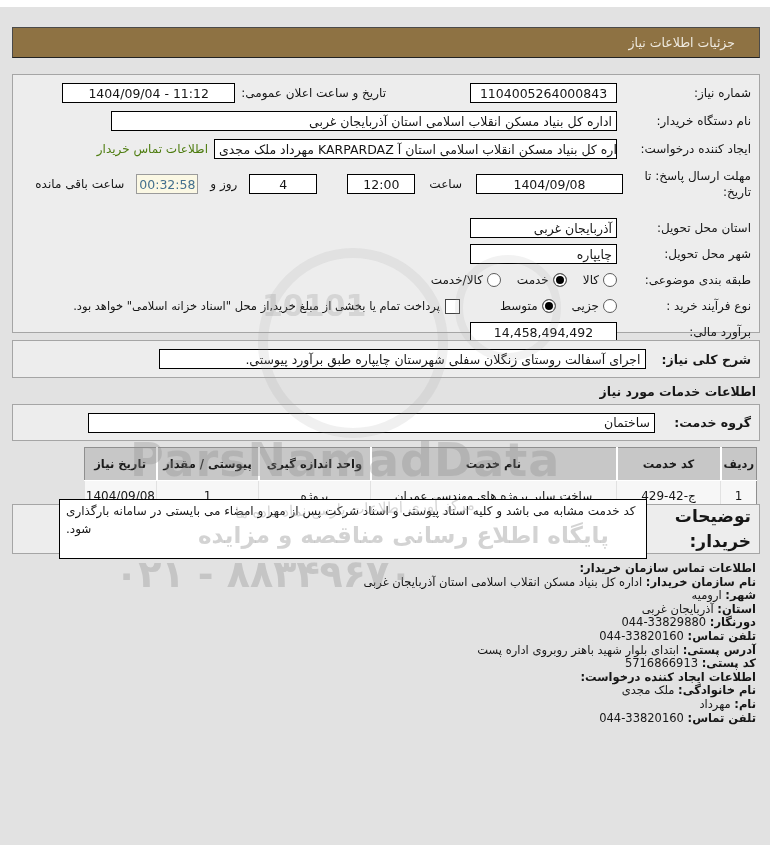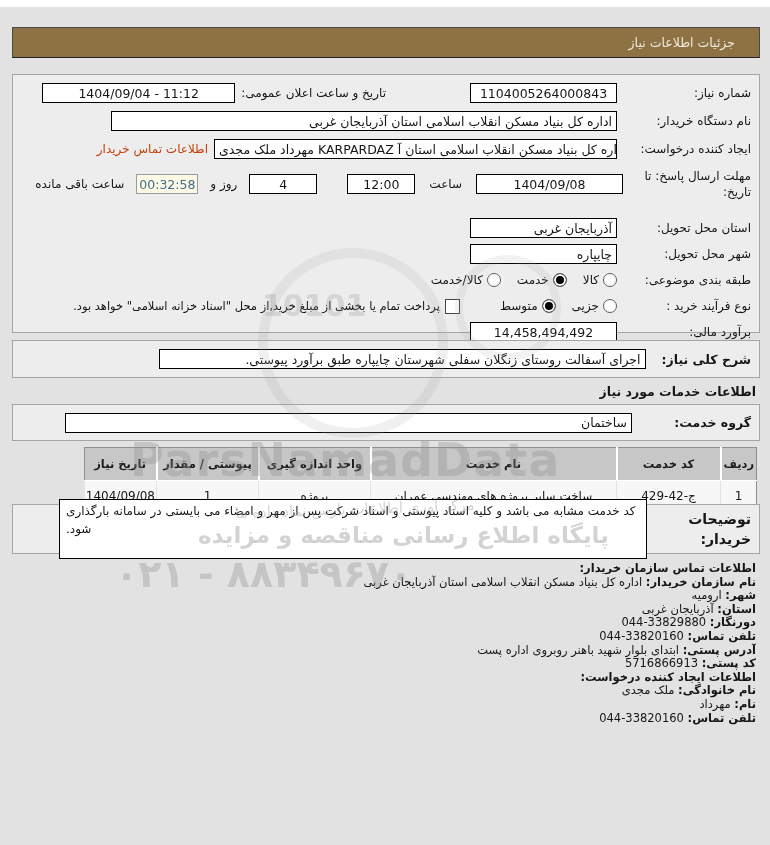--- a/index.html
+++ b/index.html
@@ -41,50 +41,50 @@
     height:20px;box-sizing:border-box;display:flex;align-items:center;justify-content:center;
     font-size:12.5px;width:62px;
   }
   .radio{
     width:12px;height:12px;border:1px solid #5c5c5c;border-radius:50%;
     background:#fff;flex-shrink:0;margin-left:4px;
   }
   .radio.on{background:#000;box-shadow:inset 0 0 0 2px #fff;}
   .chk{width:13px;height:13px;border:1px solid #444;background:#fff;flex-shrink:0;margin-left:5px;}
   .optlbl{font-size:12px;margin-left:16px;}
-  a.link{color:#c2410c;font-size:12px;text-decoration:none;margin:0 6px;}
+  a.link{color:#4d7c0f;font-size:12px;text-decoration:none;margin:0 6px;}
   
   #desc-panel{top:340px;height:38px;display:flex;align-items:center;padding:0 8px;}
   #desc-panel .blbl{font-weight:bold;font-size:12.5px;padding-left:16px;}
   #desc-box{width:487px;}
   
   #services-heading{top:384px;right:14px;font-weight:bold;font-size:12.5px;}
   
   #group-panel{top:404px;height:37px;display:flex;align-items:center;padding:0 8px;}
-  #group-panel .blbl{font-weight:bold;font-size:12.5px;width:96px;flex-shrink:0;padding-left:23px;}
+  #group-panel .blbl{font-weight:bold;font-size:12.5px;width:96px;flex-shrink:0;}
   #group-box{width:567px;}
   
   #services-table{
     position:absolute;top:447px;right:13px;left:15px;
     border-collapse:collapse;table-layout:fixed;font-size:11.5px;
     border:1px solid #8f8f8f;background:#F7F7F7;
   }
   #services-table th{
     background:#C7C7C7;font-weight:bold;height:30px;color:#1b1b1b;
     border-left:2px solid #fff;border-bottom:1px solid #fff;
   }
   #services-table th:last-child{border-left:none;}
   #services-table td{
     height:27px;text-align:center;font-size:12px;background:#F7F7F7;
     border-left:1px solid #e2e2e2;
   }
   .code-ltr{direction:ltr;unicode-bidi:bidi-override;}
   
   #notes-panel{top:504px;height:50px;display:flex;align-items:center;padding:0 8px;}
-  #notes-panel .blbl{font-weight:bold;font-size:14px;width:104px;flex-shrink:0;line-height:1.45;}
+  #notes-panel .blbl{font-weight:bold;font-size:17px;width:104px;flex-shrink:0;line-height:1.45;}
   #notes-box{
     width:588px;height:60px;background:#fff;border:1px solid #000;box-sizing:border-box;
     font-size:12px;padding:2px 6px;line-height:1.5;text-align:left;overflow:hidden;
     white-space:normal;display:block;
   }
   
   #contact-block{top:562px;right:14px;left:14px;font-size:11.5px;line-height:13.6px;}
   #contact-block .bh{font-weight:bold;}
   #contact-block b{font-weight:bold;}
   
@@ -112,21 +112,21 @@
   <span>جزئیات اطلاعات نیاز</span>
 </div>
 
 <div id="main-panel" class="panel">
 
   <div class="row">
     <span class="lbl">شماره نیاز:</span>
     <span class="box center ltr" style="width:147px">1104005264000843</span>
     <span class="sp78"></span>
     <span class="lbl2">تاریخ و ساعت اعلان عمومی:</span>
-    <span class="box center ltr" style="width:193px">1404/09/04 - 11:12</span>
+    <span class="box center ltr" style="width:173px">1404/09/04 - 11:12</span>
   </div>
 
   <div class="row">
     <span class="lbl">نام دستگاه خریدار:</span>
     <span class="box" style="width:506px">اداره کل بنیاد مسکن انقلاب اسلامی استان آذربایجان غربی</span>
   </div>
 
   <div class="row">
     <span class="lbl">ایجاد کننده درخواست:</span>
     <span class="box ltr" style="width:403px">مهرداد ملک مجدی KARPARDAZ اداره کل بنیاد مسکن انقلاب اسلامی استان آ</span>

